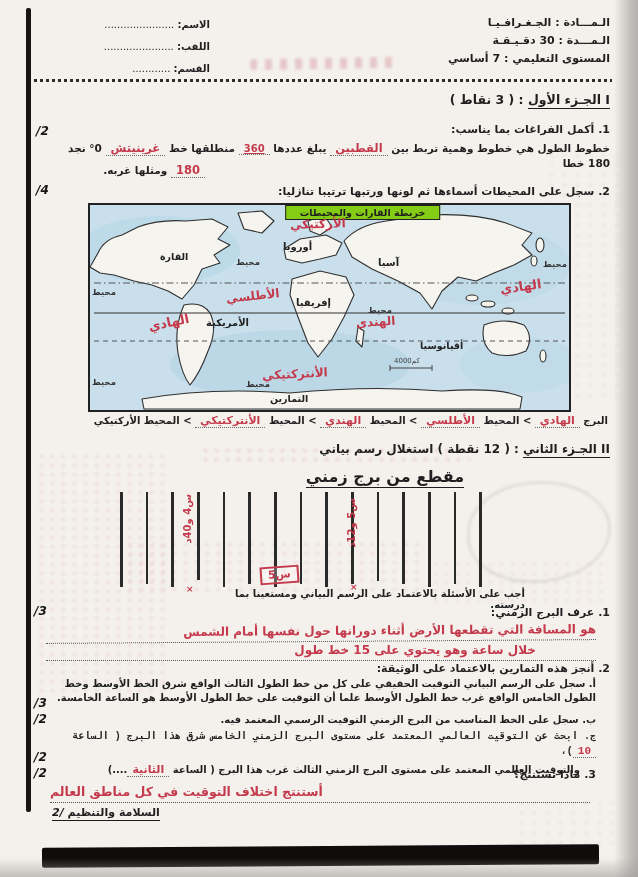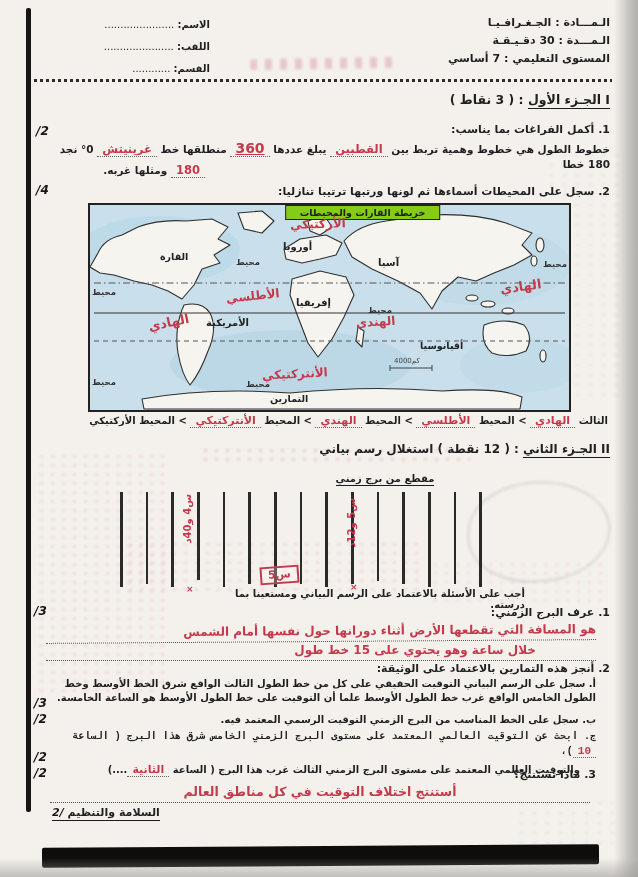--- a/index.html
+++ b/index.html
@@ -78,21 +78,21 @@
   <div class="abs ar b" style="top:92px;right:28px;font-size:12.5px;">
     <span class="u"><span>I</span> <span>الجـزء الأول</span></span><span> : ( 3 نقاط )</span>
   </div>
 
   <div class="abs ar b" style="top:123px;right:28px;font-size:11px;">1. أكمل الفراغات بما يناسب:</div>
   <div class="abs mark" style="left:36px;top:124px;">/2</div>
   <div class="abs ar body-txt" style="top:141px;right:28px;left:46px;">
     <span>خطوط الطول هي خطوط وهمية تربط بين</span>
     <span class="hand blank" style="font-size:11.5px;">القطبين</span>
     <span>يبلغ عددها</span>
-    <span class="hand blank" style="font-size:14px;text-decoration:underline;">360</span>
+    <span class="hand blank" style="font-size:10px;text-decoration:underline;">360</span>
     <span>منطلقها خط</span>
     <span class="hand blank" style="font-size:11.5px;">غرينيتش</span>
     <span>0° نجد 180 خطا</span>
   </div>
   <div class="abs ar body-txt" style="top:163px;left:75px;width:130px;">
     <span class="hand blank" style="font-size:11.5px;">180</span>
     <span>ومثلها غربه.</span>
   </div>
 
   <div class="abs ar b" style="top:185px;right:28px;font-size:11px;">2. سجل على المحيطات أسماءها ثم لونها ورتبها ترتيبا تنازليا:</div>
@@ -147,36 +147,36 @@
     <span class="mocean" style="left:278px;top:100px;">محيط</span>
     <span class="mred" style="left:266px;top:110px;transform:rotate(-4deg);">الهندي</span>
     <span class="mlbl" style="left:330px;top:135px;font-size:9.5px;">أقيانوسيا</span>
     <span class="mocean" style="left:2px;top:172px;">محيط</span>
     <span class="mocean" style="left:156px;top:174px;">محيط</span>
     <span class="mred" style="left:172px;top:162px;transform:rotate(-3deg);">الأنتركتيكي</span>
     <span class="mlbl" style="left:180px;top:188px;font-size:9.5px;">التمارين</span>
   </div>
 
   <div class="abs ar small-txt" style="top:414px;right:30px;left:38px;">
-    <span>الثالث</span>
+    <span>البرج</span>
     <span class="hand blank" style="font-size:11px;">الهادي</span>
     <span>&gt; المحيط</span>
     <span class="hand blank" style="font-size:11px;">الأطلسي</span>
     <span>&gt; المحيط</span>
     <span class="hand blank" style="font-size:11px;">الهندي</span>
     <span>&gt; المحيط</span>
     <span class="hand blank" style="font-size:11px;">الأنتركتيكي</span>
     <span>&gt; المحيط الأركتيكي</span>
   </div>
 
   <div class="abs ar b" style="top:442px;right:28px;font-size:12px;">
     <span class="u"><span>II</span> <span>الجـزء الثاني</span></span><span> : ( 12 نقطة ) استغلال رسم بياني</span>
   </div>
   <div class="abs ar" style="top:467px;left:300px;width:170px;text-align:center;">
-    <span class="b u" style="font-size:10px;">مقطع من برج زمني</span>
+    <span class="b u" style="font-size:16px;">مقطع من برج زمني</span>
   </div>
 
   <div class="abs tz">
     <div class="tz-lines">
       <i></i>
         <i></i>
         <i></i>
         <i></i>
         <i></i>
         <i></i>
@@ -215,21 +215,21 @@
   <div class="abs ar small-txt" style="top:730px;right:42px;left:48px;font-family:Liberation Mono, monospace;">
     <span>ج. ابحث عن التوقيت العالمي المعتمد على مستوى البرج الزمني الخامس شرق هذا البرج ( الساعة </span><span class="hand blank" style="font-size:11px;">10</span><span>)،</span>
   </div>
   <div class="abs ar small-txt" style="top:747px;right:58px;left:48px;margin-top:16px;">
     <span>والتوقيت العالمي المعتمد على مستوى البرج الزمني الثالث غرب هذا البرج ( الساعة </span><span class="hand blank" style="font-size:11px;">الثانية</span><span>....)</span>
   </div>
   <div class="abs mark" style="left:34px;top:750px;">/2</div>
 
   <div class="abs ar b" style="top:768px;right:42px;font-size:11px;">3. ماذا تستنتج؟</div>
   <div class="abs mark" style="left:34px;top:766px;">/2</div>
-  <div class="abs ar ans-line" style="top:784px;right:48px;left:50px;height:18px;text-align:center;font-size:12.5px;">أستنتج اختلاف التوقيت في كل مناطق العالم</div>
+  <div class="abs ar ans-line" style="top:784px;right:48px;left:50px;height:18px;text-align:left;font-size:12.5px;">أستنتج اختلاف التوقيت في كل مناطق العالم</div>
 
   <div class="abs ar" style="top:801px;left:52px;">
     <span class="b u" style="font-size:11px;"><span>السلامة والتنظيم</span> <span class="mark" style="font-size:11px;">/2</span></span>
   </div>
 
   <div class="abs spine"></div>
   <div class="abs botbar"></div>
   <div class="abs edge-r"></div>
   <div class="abs edge-b"></div>
 

